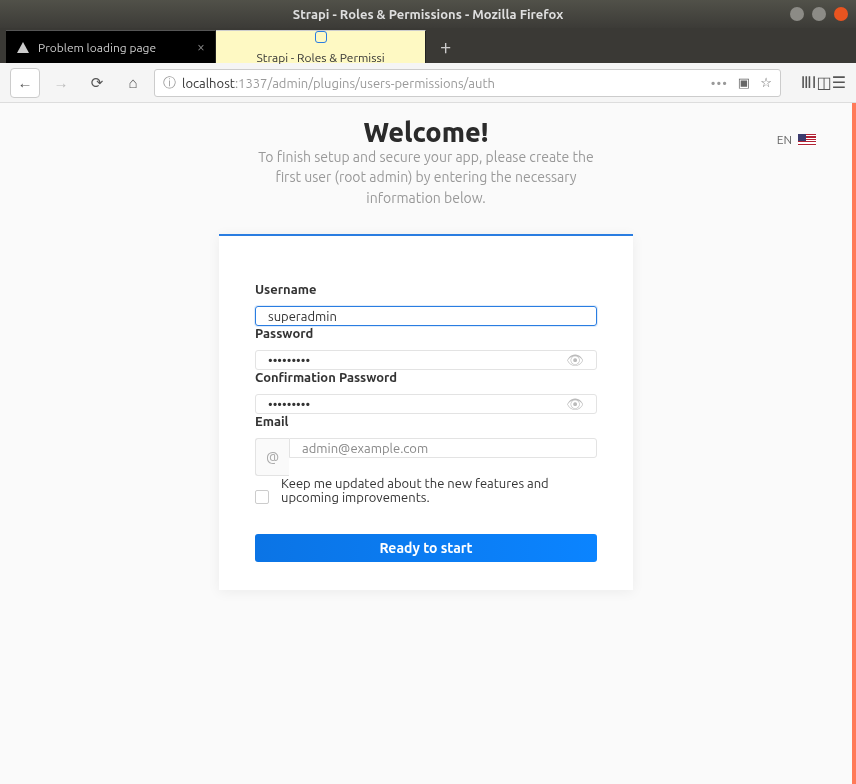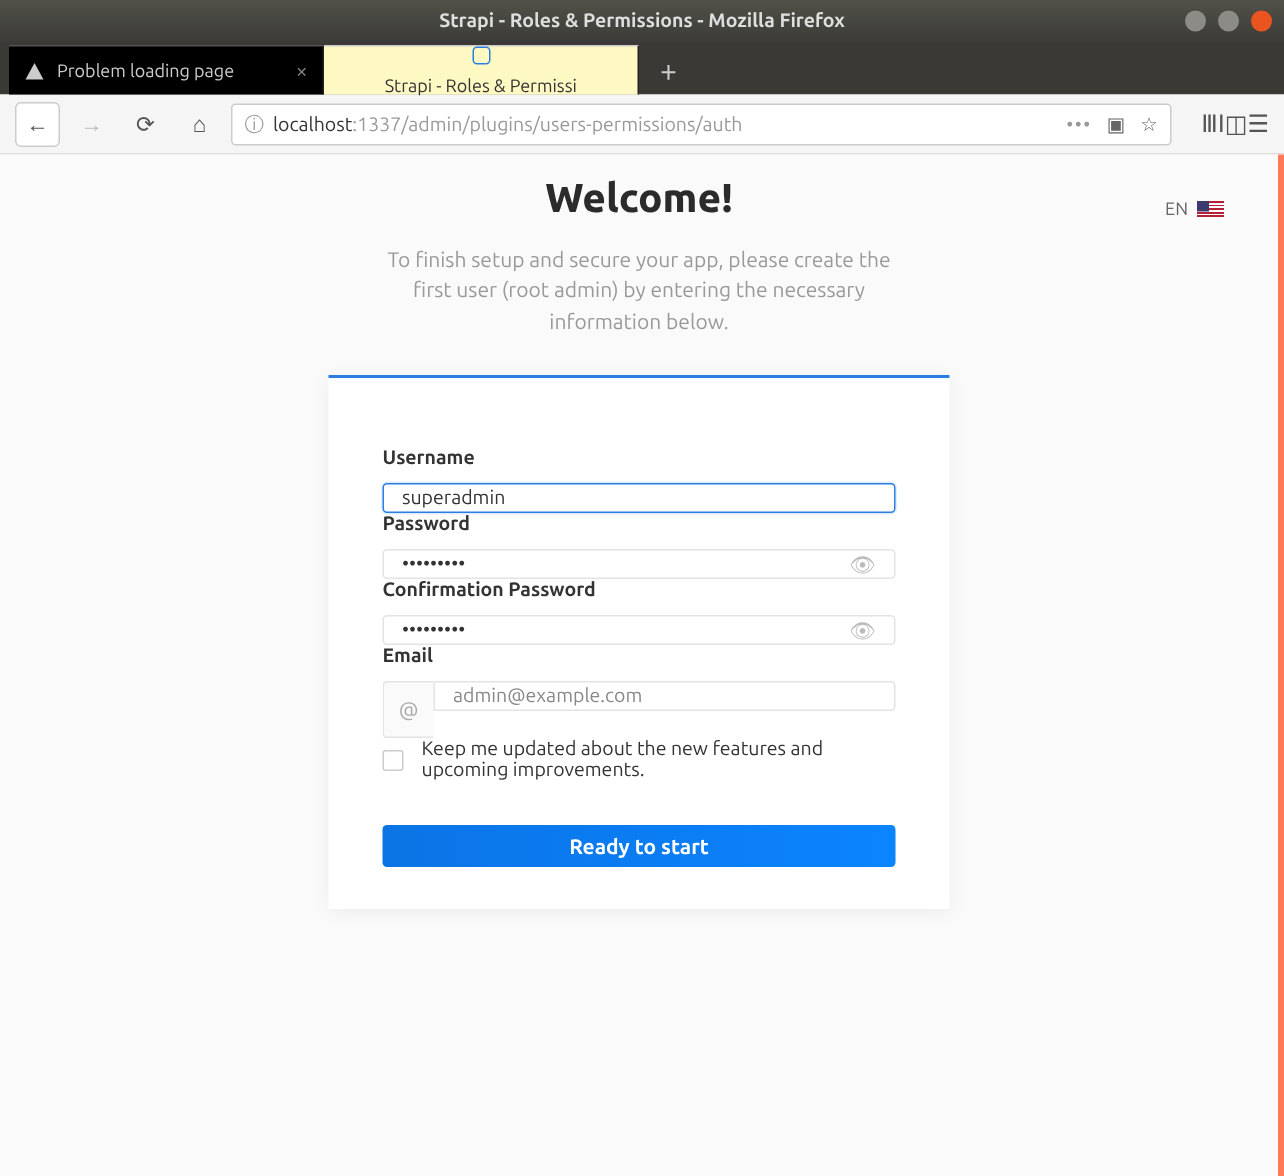--- a/index.html
+++ b/index.html
@@ -129,21 +129,21 @@
     }
     .flag {
       width: 18px; height: 12px;
       background: linear-gradient(to bottom, #b22234 10%, #fff 10% 20%, #b22234 20% 30%, #fff 30% 40%, #b22234 40% 50%, #fff 50% 60%, #b22234 60% 70%, #fff 70% 80%, #b22234 80% 90%, #fff 90%);
       position: relative;
     }
     .flag::before{
       content:''; position:absolute; top:0; left:0; width:8px; height:7px; background:#3c3b6e;
     }
     .welcome { text-align:center; padding-top: 14px; }
-    .welcome h1 { font-weight: 800; font-size: 27px; color: #2b2b2b; margin-bottom: 16px;}
+    .welcome h1 { font-weight: 800; font-size: 27px; color: #2b2b2b; }
     .welcome p { color: #999; font-size:14px; line-height:1.45; max-width: 360px; margin: 0 auto;}
 
     .card {
       width: 414px;
       background: #fff;
       border-top: 2px solid #2a7de1;
       margin: 26px auto 0;
       padding: 46px 36px 28px;
       box-shadow: 0 2px 12px rgba(0,0,0,0.06);
     }
@@ -159,21 +159,21 @@
       color:#333;
     }
     .input.focus { border-color:#2a7de1; box-shadow: 0 0 0 1px rgba(42,125,225,0.15);}
     .input .eye { margin-left:auto; color:#bbb; font-size:14px;}
     .addon{
       width:38px; height:38px; border:1px solid #e3e3e3; border-right:none; border-radius:3px 0 0 3px;
       display:flex; align-items:center; justify-content:center; color:#aaa; font-size:14px; background:#fafafa;
     }
     .email-row{ display:flex; }
     .email-row .input{ border-radius:0 3px 3px 0; }
-    .checkbox-row { display:flex; gap:12px; align-items:center; font-size:13px; color:#333; margin-bottom:30px;}
+    .checkbox-row { display:flex; gap:12px; align-items:flex-end; font-size:13px; color:#333; margin-bottom:30px;}
     .chk{ width:14px; height:14px; border:1px solid #ccc; border-radius:2px; margin-top:2px; flex-shrink:0;}
     .submit{
       width:100%; height:28px;
       background: linear-gradient(to right,#0b74e5,#0b84ff);
       color:#fff; font-size:14px; font-weight:600;
       border:none; border-radius:3px;
       display:flex; align-items:center; justify-content:center;
     }
 
     .logo {

